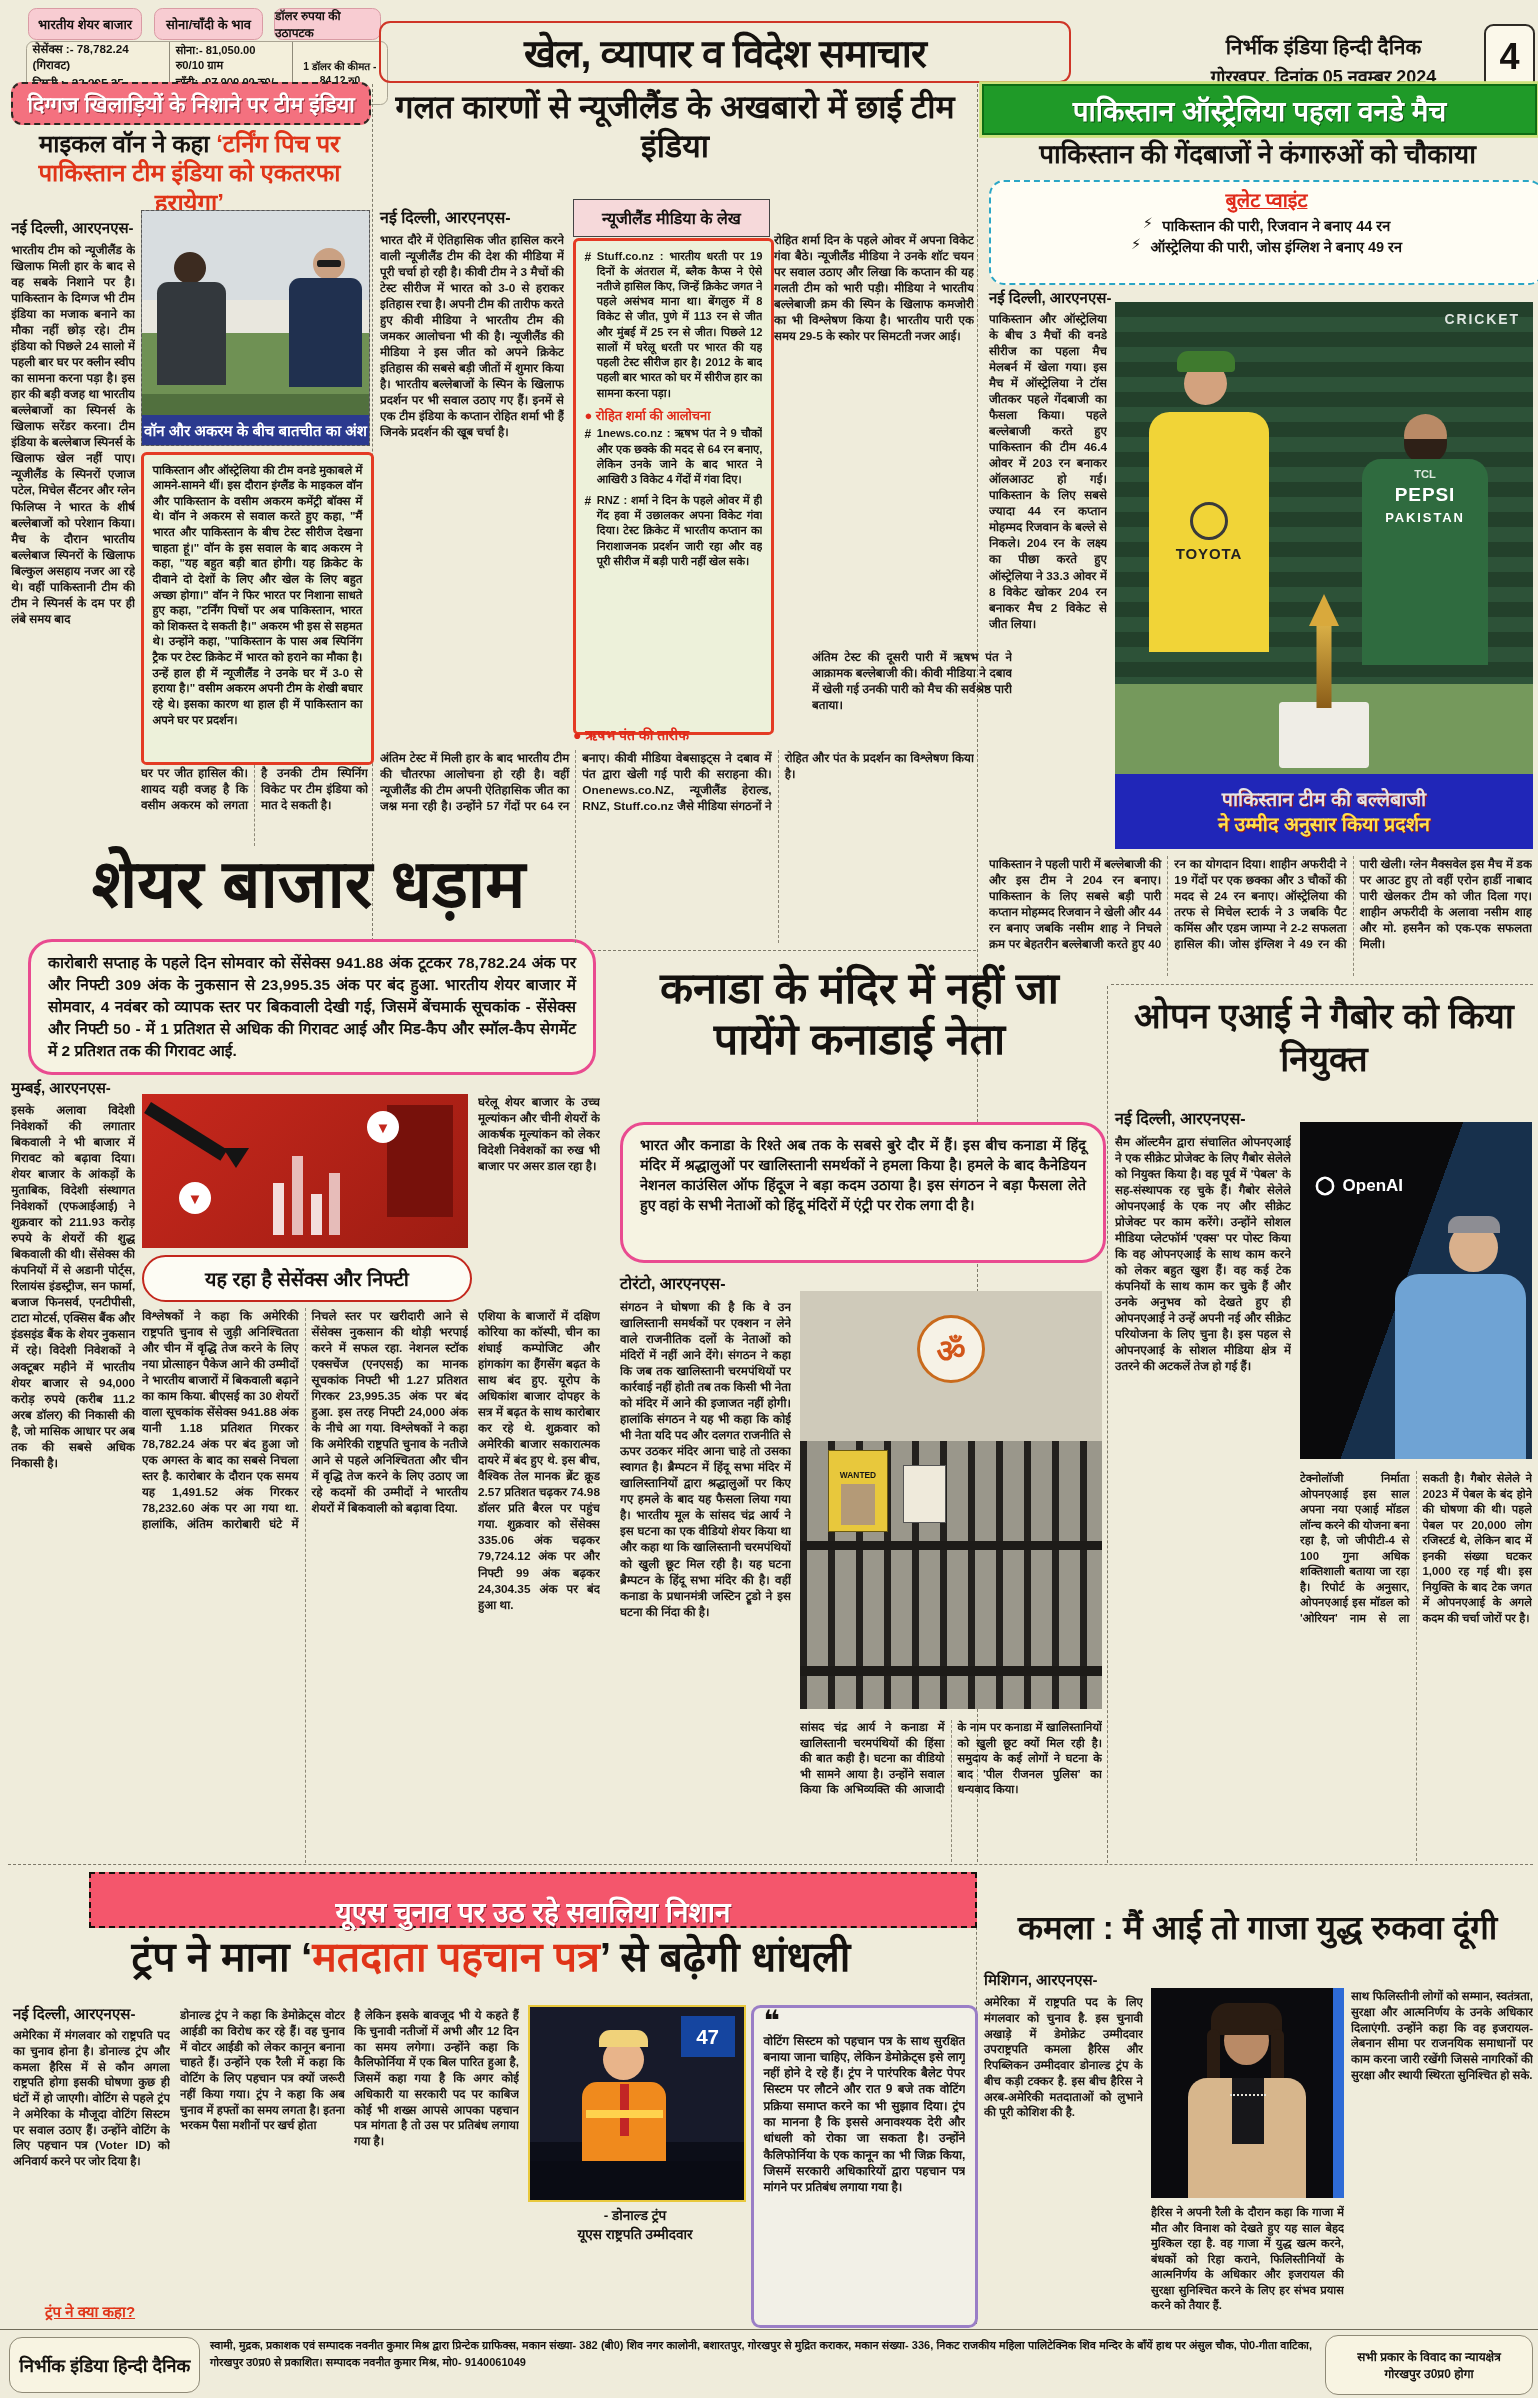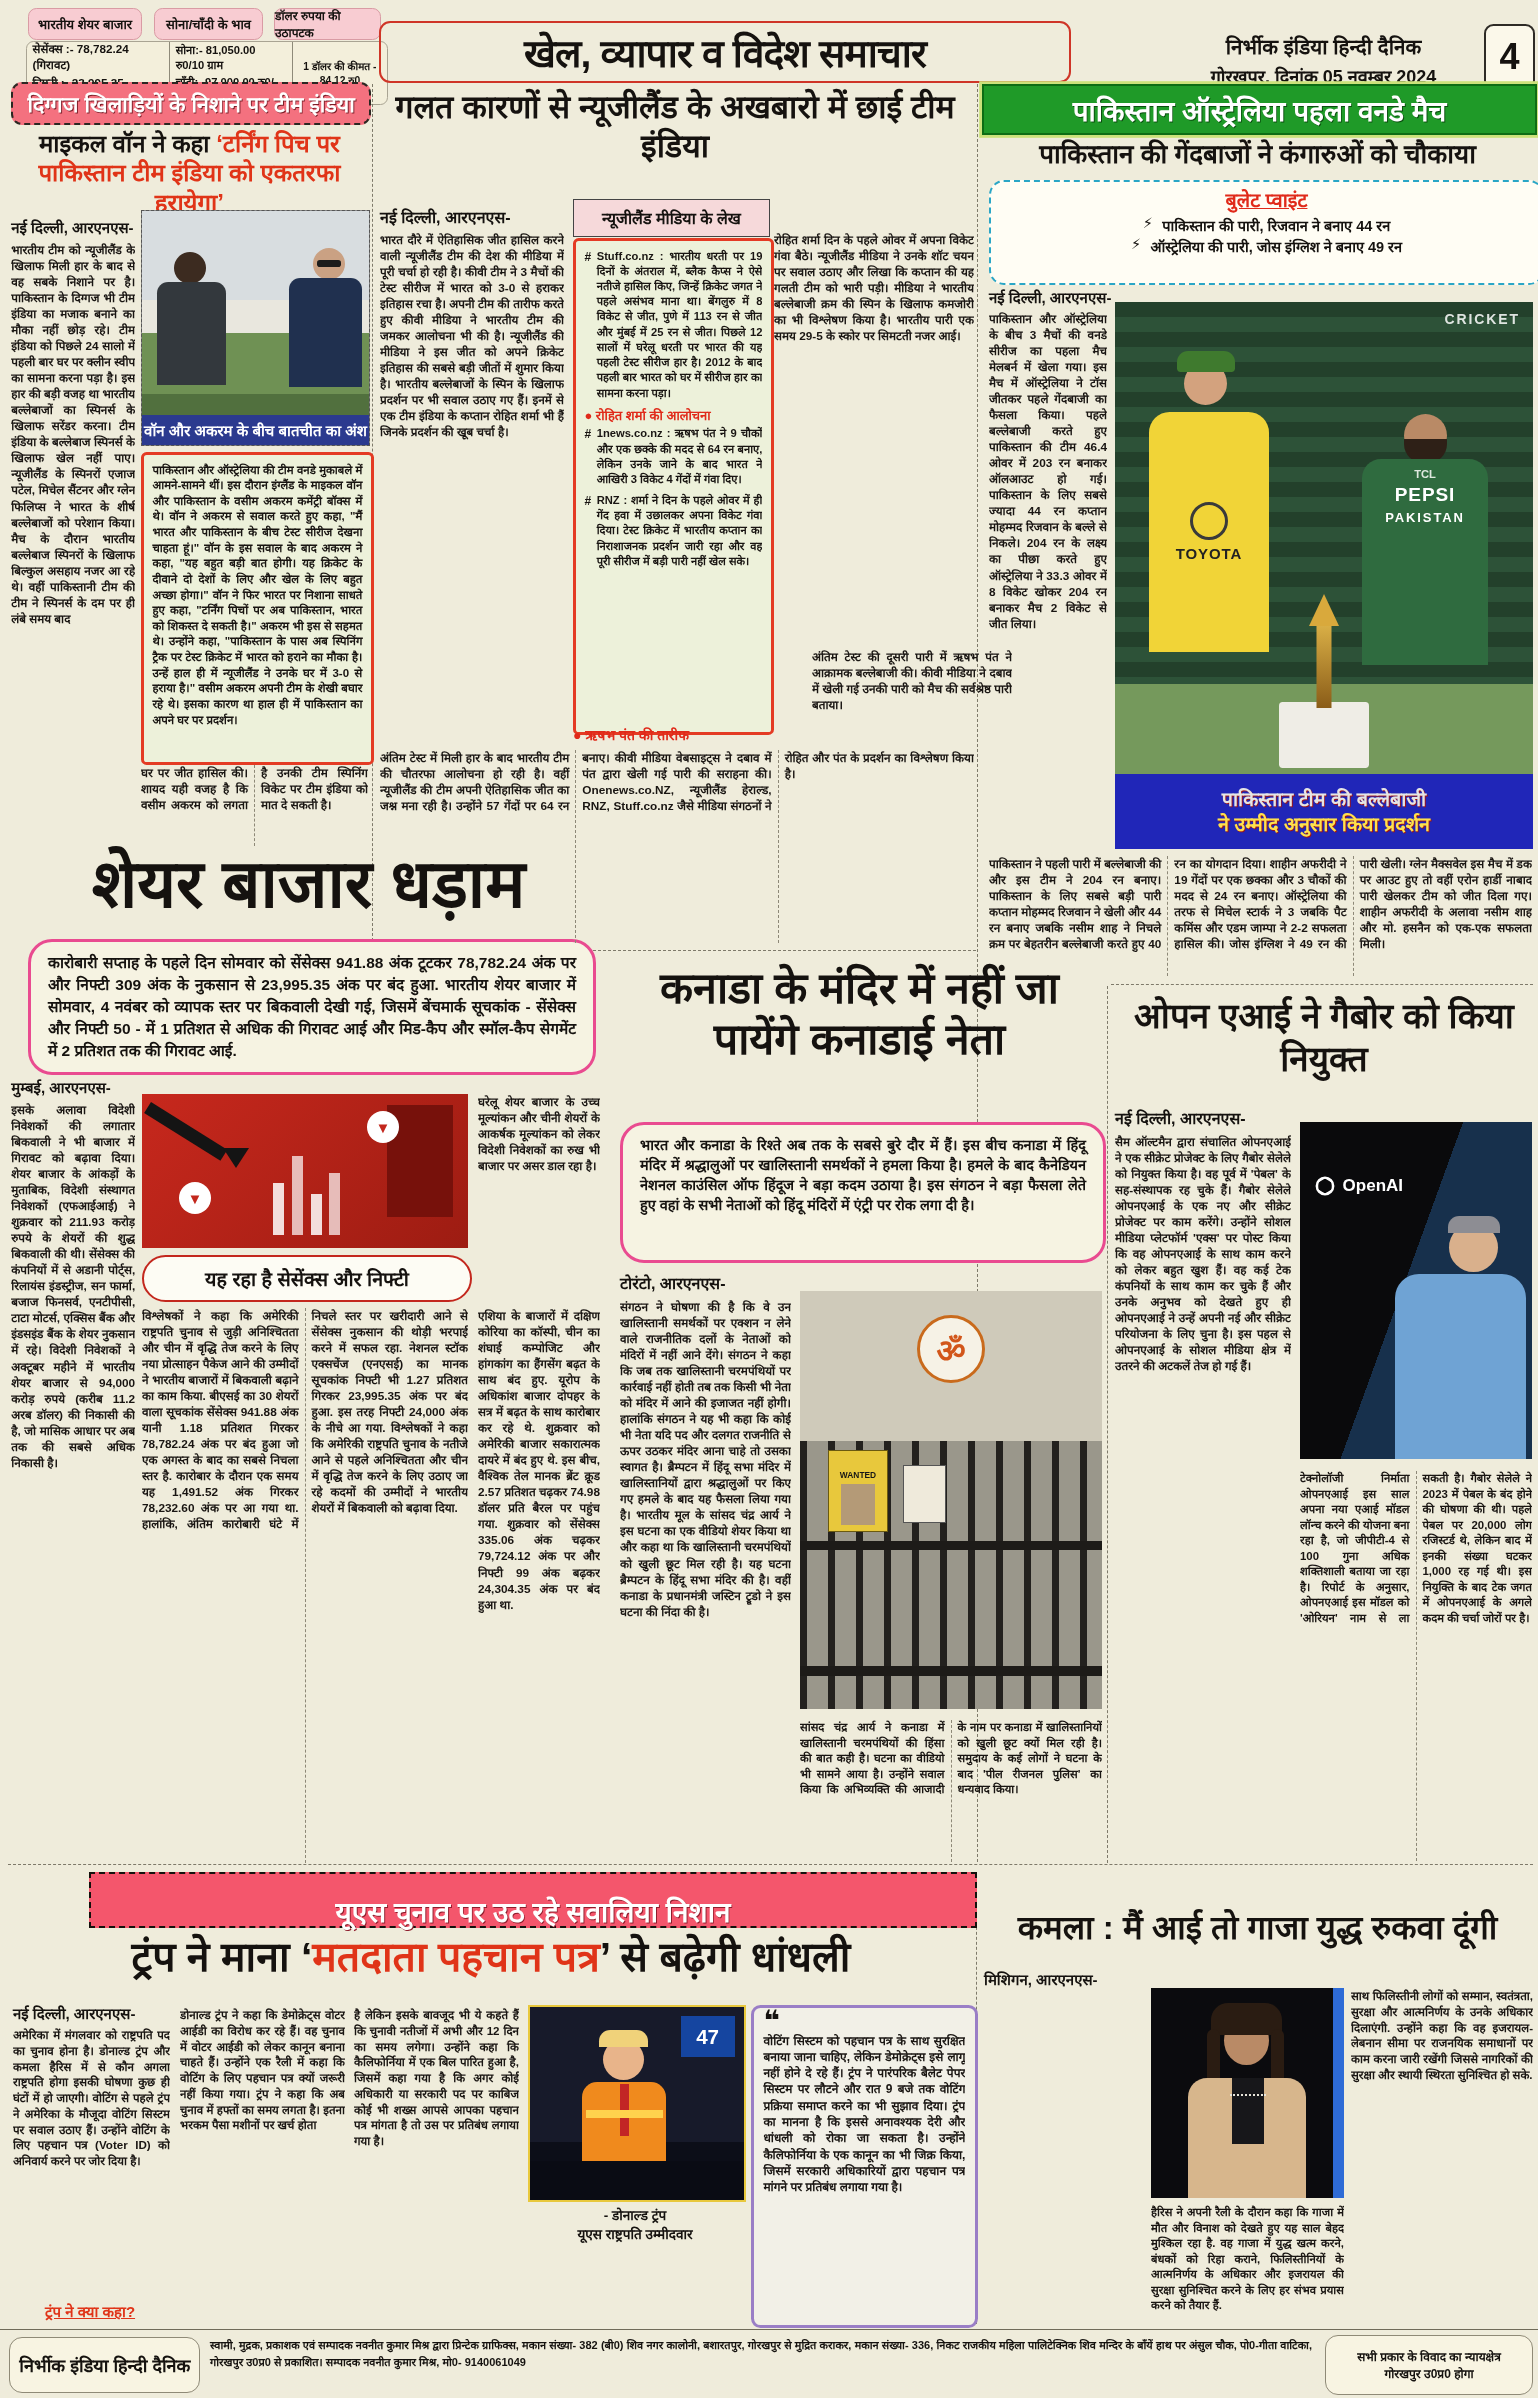--- a/index.html
+++ b/index.html
@@ -287,20 +287,21 @@
     <div>यूएस राष्ट्रपति उम्मीदवार</div>
   </div>
 
   <div class="abs quotebox" style="left:751px;top:2005px;width:202px;height:302px;">
     <span style="font-size:28px;font-weight:900;line-height:0;">❝</span>
     <div class="body-text" style="font-size:12px;">वोटिंग सिस्टम को पहचान पत्र के साथ सुरक्षित बनाया जाना चाहिए, लेकिन डेमोक्रेट्स इसे लागू नहीं होने दे रहे हैं। ट्रंप ने पारंपरिक बैलेट पेपर सिस्टम पर लौटने और रात 9 बजे तक वोटिंग प्रक्रिया समाप्त करने का भी सुझाव दिया। ट्रंप का मानना है कि इससे अनावश्यक देरी और धांधली को रोका जा सकता है। उन्होंने कैलिफोर्निया के एक कानून का भी जिक्र किया, जिसमें सरकारी अधिकारियों द्वारा पहचान पत्र मांगने पर प्रतिबंध लगाया गया है।</div>
   </div>
 
   <div class="abs ctr hl" style="left:980px;top:1908px;width:555px;font-size:33px;">कमला : मैं आई तो गाजा युद्ध रुकवा दूंगी</div>
   <div class="abs dateline" style="left:984px;top:1969px;">मिशिगन, आरएनएस-</div>
+  <div class="abs body-text" style="left:984px;top:1994px;width:159px;height:330px;font-size:11.6px;">अमेरिका में राष्ट्रपति पद के लिए मंगलवार को चुनाव है. इस चुनावी अखाड़े में डेमोक्रेट उम्मीदवार उपराष्ट्रपति कमला हैरिस और रिपब्लिकन उम्मीदवार डोनाल्ड ट्रंप के बीच कड़ी टक्कर है. इस बीच हैरिस ने अरब-अमेरिकी मतदाताओं को लुभाने की पूरी कोशिश की है.</div>
 
   <div class="abs photo" style="left:1151px;top:1988px;width:193px;height:210px;">
     <div style="position:absolute;inset:0;background:#0b0b0e;"></div>
     <div style="position:absolute;right:0;top:0;bottom:0;width:11.2px;background:#2e6bd6;"></div>
     <div style="position:absolute;left:73px;top:28px;width:45px;height:49px;border-radius:50%;background:#b98a66;"></div>
     <div style="position:absolute;left:60px;top:15px;width:71px;height:32px;border-radius:17px 17px 0 0;background:#2a1c12;"></div>
     <div style="position:absolute;left:56px;top:41px;width:13px;height:56px;border-radius:7.5px;background:#2a1c12;"></div>
     <div style="position:absolute;left:120px;top:41px;width:13px;height:56px;border-radius:7.5px;background:#2a1c12;"></div>
     <div style="position:absolute;left:37px;top:90px;width:118px;height:120px;border-radius:19px 19px 0 0;background:#d7b68c;"></div>
     <div style="position:absolute;left:81px;top:90px;width:32px;height:66px;background:#17171a;"></div>

